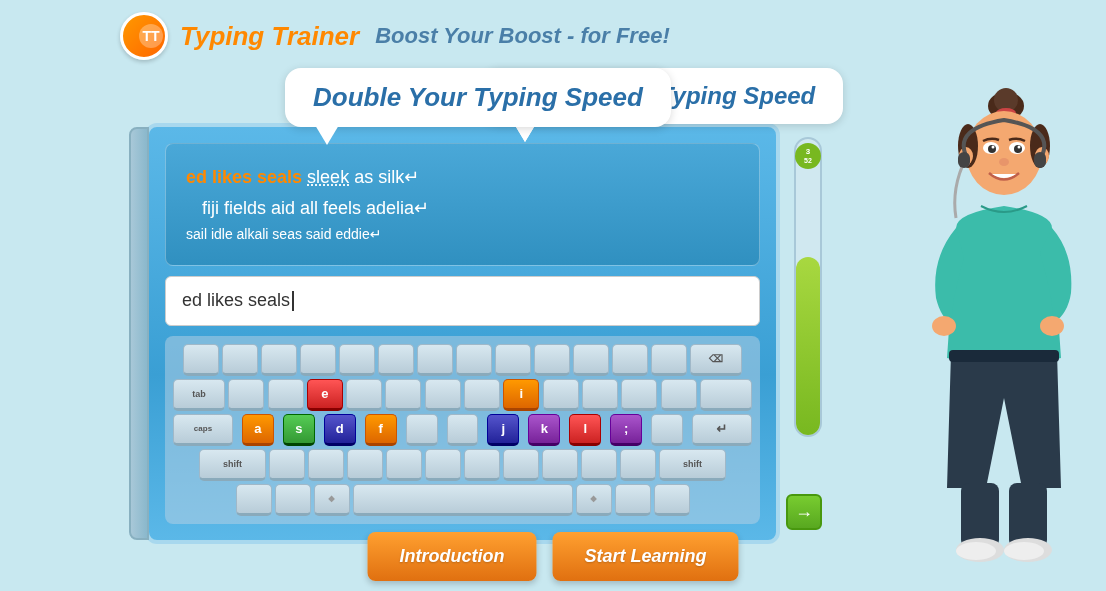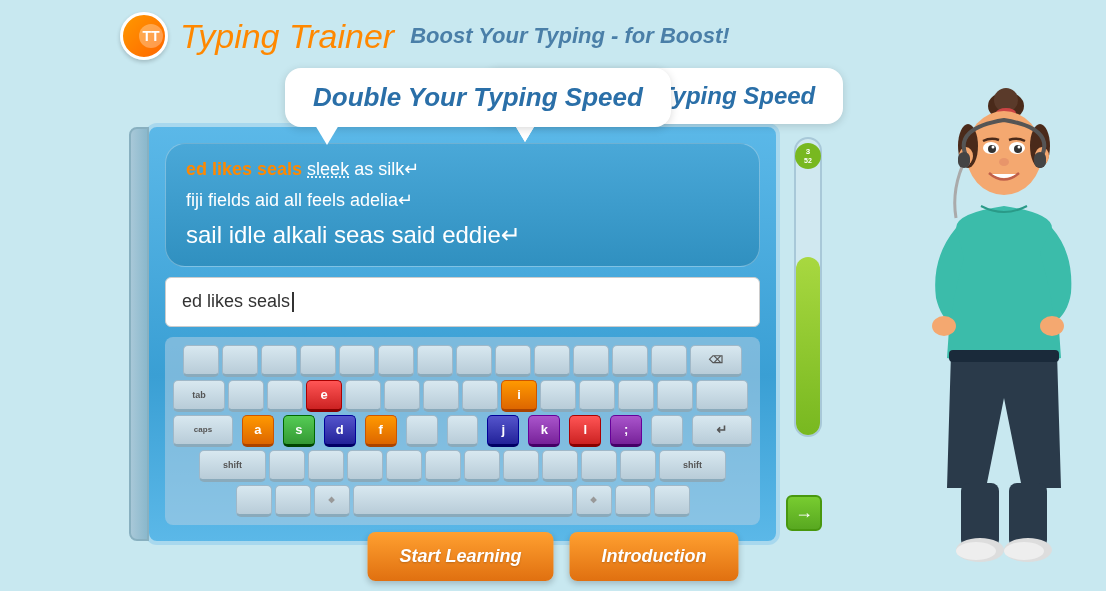--- a/index.html
+++ b/index.html
@@ -28,22 +28,22 @@
       align-items: center;
       justify-content: flex-end;
       border: 3px solid white;
       box-shadow: 0 2px 4px rgba(0,0,0,0.2);
     }
     .logo-circle svg {
       width: 28px;
       height: 28px;
     }
     .logo-text {
-      font-size: 34px;
-      font-weight: normal;
+      font-size: 26px;
+      font-weight: bold;
       color: #f80;
       font-style: italic;
     }
     .tagline {
       font-size: 22px;
       font-weight: bold;
       color: #4a7fa8;
       font-style: italic;
       margin-left: 4px;
     }
@@ -181,21 +181,21 @@
 <body>
 
 <div class="header">
   <div class="logo-circle">
     <svg viewBox="0 0 28 28" fill="none">
       <circle cx="14" cy="14" r="12" fill="white" opacity="0.3"></circle>
       <text x="14" y="19" text-anchor="middle" font-size="14" font-weight="bold" fill="white">TT</text>
     </svg>
   </div>
   <span class="logo-text">Typing Trainer</span>
-  <span class="tagline">Boost Your Typing - for Boost!</span>
+  <span class="tagline">Boost Your Boost - for Free!</span>
 </div>
 
 <div class="main-content">
 
   <div class="speech-bubble" style="position:relative; margin-left:220px; margin-bottom:10px; display:inline-block; top:0; left:0; transform:none; z-index:10;">
     <span class="speech-bubble-text">Double Your Typing Speed</span>
     <div style="position:absolute; bottom:-18px; left:30px; width:0; height:0; border-left:12px solid transparent; border-right:12px solid transparent; border-top:20px solid white;"></div>
   </div>
 
 </div>
@@ -204,27 +204,27 @@
 
   <div style="position:absolute; top:0; left:285px; background:white; border-radius:16px; padding:14px 28px; box-shadow:0 2px 8px rgba(0,0,0,0.15); z-index:10;">
     <span style="font-size:26px; font-weight:bold; color:#2a6fa8; font-style:italic; white-space:nowrap;">Double Your Typing Speed</span>
     <div style="position:absolute; bottom:-18px; left:30px; width:0; height:0; border-left:12px solid transparent; border-right:12px solid transparent; border-top:20px solid white;"></div>
   </div>
 
   <div style="position:absolute; top:55px; left:145px; width:635px; background:linear-gradient(180deg,#5bb8e8 0%,#3a9fd4 60%,#5bb8e8 100%); border-radius:12px; border:4px solid #a8d8ee; padding:16px;">
 
     <div style="position:absolute; left:-20px; top:0; width:20px; height:100%; background:linear-gradient(90deg,#a8c8d8,#8ab8cc); border-radius:8px 0 0 8px; border:2px solid #88b0c0;"></div>
 
-    <div style="background:linear-gradient(180deg,#4aa8d8 0%,#3090c0 100%); border-radius:20px; padding:10px 20px; margin-bottom:10px; min-height:110px; border:1px solid rgba(255,255,255,0.3);">
+    <div style="background:linear-gradient(180deg,#4aa8d8 0%,#3090c0 100%); border-radius:8px; padding:18px 20px; margin-bottom:10px; min-height:110px; border:1px solid rgba(255,255,255,0.3);">
       <div class="text-line">
         <span style="color:#f80; font-weight:bold; font-size:18px;">ed likes seals</span>
         <span style="color:white; font-size:18px;"> <span style="text-decoration:underline dotted; text-underline-offset:2px;">sleek</span> as silk↵</span>
       </div>
-      <div class="text-line" style="font-size:18px; color:white; line-height:1.7;">fiji fields aid all feels adelia↵</div>
-      <div class="text-line" style="font-size:24px; color:white; line-height:1.7;">sail idle alkali seas said eddie↵</div>
+      <div class="text-line" style="font-size:18px; color:white; line-height:1.7;margin-left:16px;">fiji fields aid all feels adelia↵</div>
+      <div class="text-line" style="font-size:14px; color:white; line-height:1.7;">sail idle alkali seas said eddie↵</div>
     </div>
 
     <div style="background:white; border-radius:6px; padding:12px 16px; margin-bottom:10px; font-size:18px; color:#333; min-height:50px; display:flex; align-items:center; border:1px solid #ccc;">
       <span>ed  likes  seals </span>
       <span class="cursor"></span>
     </div>
 
     <div style="background:rgba(185,210,228,0.5); border-radius:8px; padding:8px;">
 
       <div style="display:flex; justify-content:center; gap:3px; margin-bottom:3px;">
@@ -237,21 +237,21 @@
         <div class="key"></div>
         <div class="key"></div>
         <div class="key"></div>
         <div class="key"></div>
         <div class="key"></div>
         <div class="key"></div>
         <div class="key"></div>
         <div class="key wide" style="font-size:10px;">⌫</div>
       </div>
 
-      <div style="display:flex; justify-content:flex-start; gap:3px; margin-bottom:3px;">
+      <div style="display:flex; justify-content:space-between; gap:3px; margin-bottom:3px;">
         <div class="key wide" style="font-size:9px;">tab</div>
         <div class="key"></div>
         <div class="key"></div>
         <div class="key highlighted-red" style="font-size:13px; font-weight:bold;">e</div>
         <div class="key"></div>
         <div class="key"></div>
         <div class="key"></div>
         <div class="key"></div>
         <div class="key highlighted-orange" style="font-size:13px; font-weight:bold;">i</div>
         <div class="key"></div>
@@ -382,17 +382,17 @@
       <ellipse cx="152" cy="492" rx="24" ry="12" fill="#ddd"></ellipse>
       <ellipse cx="148" cy="493" rx="20" ry="9" fill="#eee"></ellipse>
 
       <path d="M90 98 Q78 70 128 62 Q178 70 166 98" stroke="#555" stroke-width="4" fill="none"></path>
       <rect x="82" y="94" width="12" height="16" rx="6" fill="#444"></rect>
       <rect x="158" y="94" width="12" height="16" rx="6" fill="#444"></rect>
     </svg>
   </div>
 
   <div style="position:absolute; bottom:10px; left:50%; transform:translateX(-50%); display:flex; align-items:center; gap:16px; white-space:nowrap;">
+    <button class="btn-orange">Introduction</button>
     <button class="btn-orange">Start Learning</button>
-    <button class="btn-orange">Introduction</button>
   </div>
 
 </div>
 
 </body></html>

